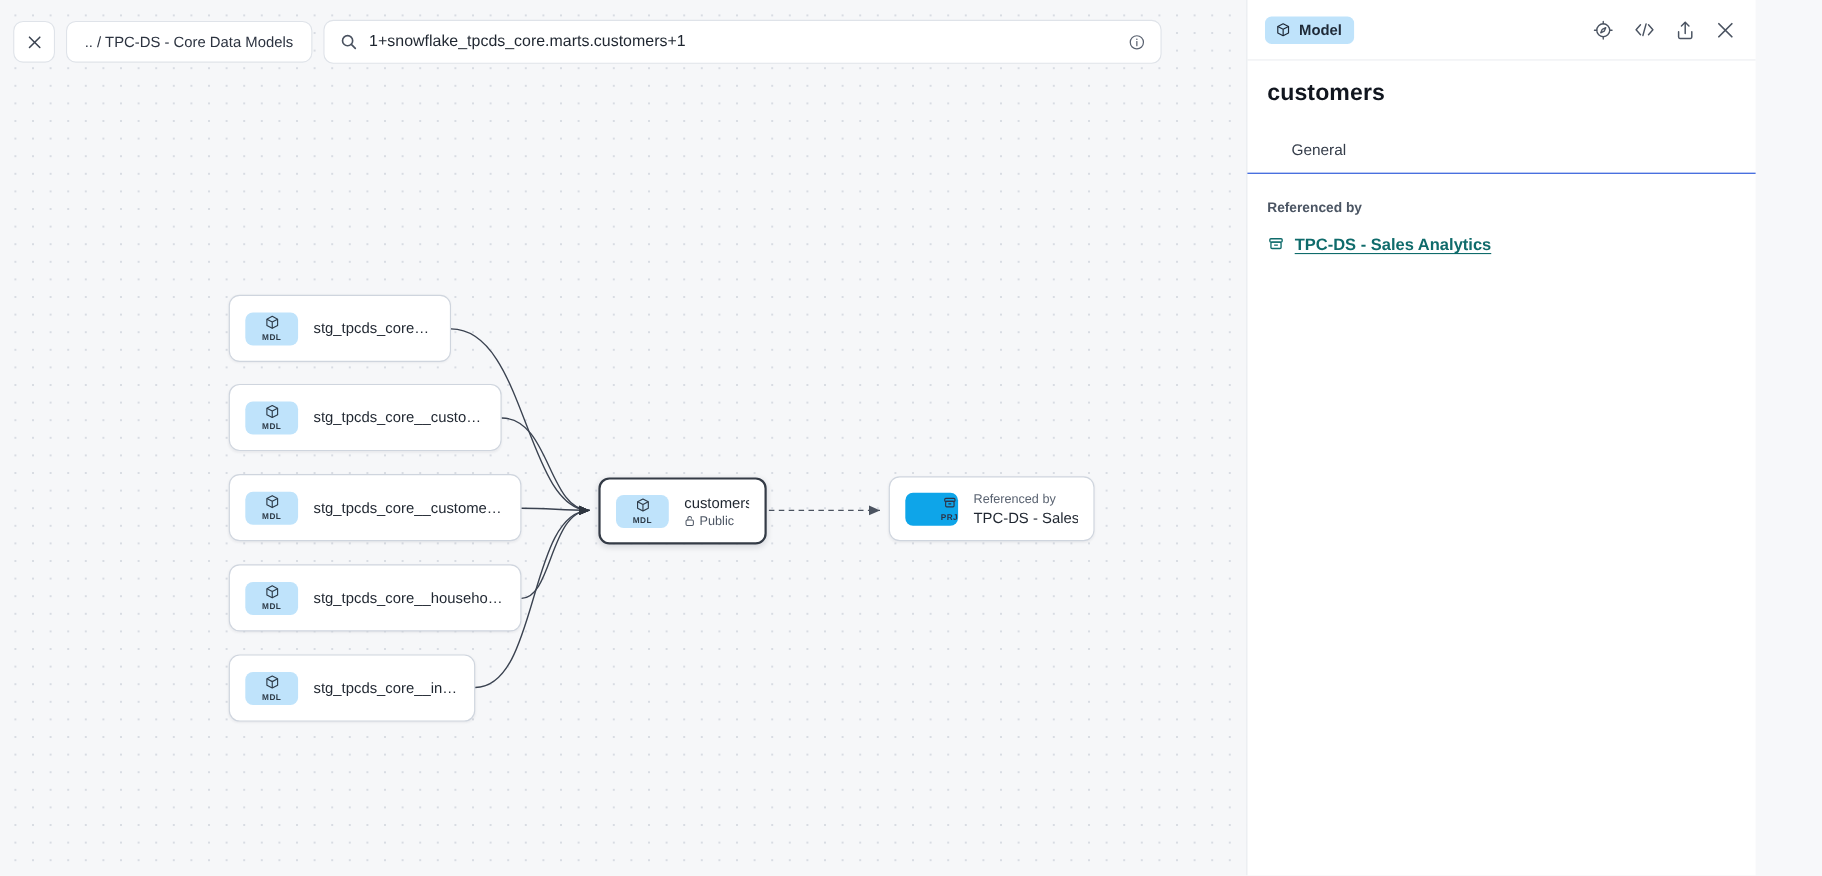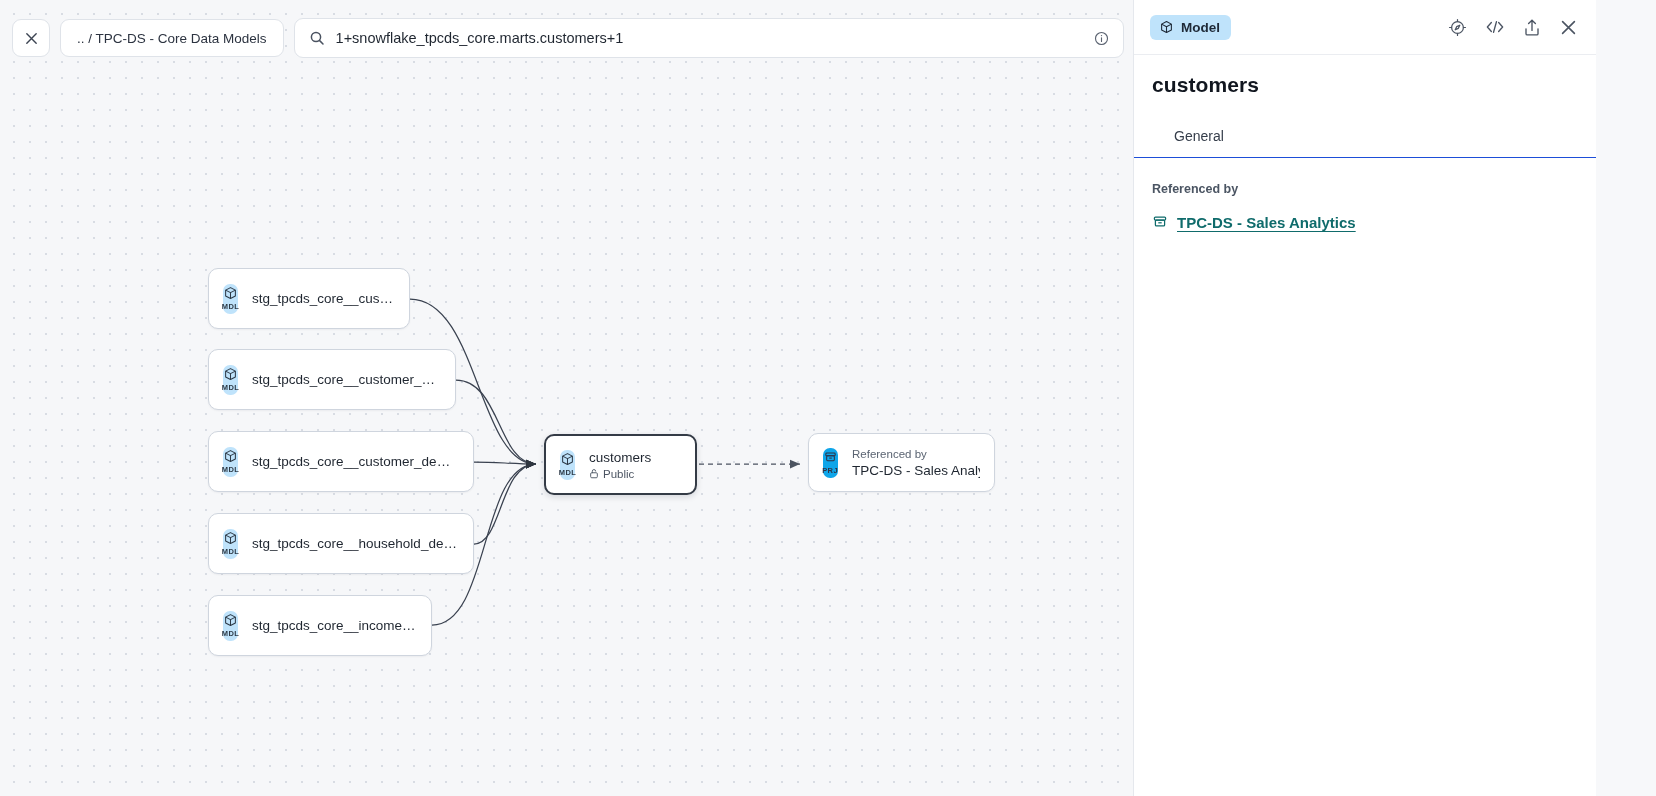--- a/index.html
+++ b/index.html
@@ -37,21 +37,21 @@
   .tb-breadcrumb {
     height: 38px; padding: 0 16px;
     background: #ffffff;
     border: 1px solid #dfe3e9;
     border-radius: 9px;
     display: flex; align-items: center;
     font-size: 13.5px; color: #2c3340; white-space: nowrap;
     cursor: pointer;
   }
   .tb-search {
-    height: 40px; width: 830px;
+    height: 40px; width: 762px;
     background: #ffffff;
     border: 1px solid #dfe3e9;
     border-radius: 9px;
     display: flex; align-items: center; gap: 11px;
     padding: 0 14px;
     cursor: text;
   }
   .tb-search .val { flex: 1; font-size: 14.5px; color: #1f2630; white-space: nowrap; overflow: hidden; }
   .icon { display: inline-flex; align-items: center; justify-content: center; flex: none; }
 
@@ -69,21 +69,21 @@
     gap: 14px;
     box-shadow: 0 1px 2px rgba(16,24,40,0.05);
     cursor: pointer;
     z-index: 2;
   }
   .node.selected {
     border: 2px solid #343b46;
     box-shadow: 0 2px 6px rgba(16,24,40,0.14);
   }
   .badge {
-    width: 15px; height: 30px;
+    width: 48px; height: 30px;
     border-radius: 7px;
     display: flex; flex-direction: column; align-items: center; justify-content: center;
     flex: none;
     line-height: 1;
   }
   .badge.mdl { background: #bfe3fb; color: #2d3a47; }
   .badge.prj { background: #0ea5e9; color: #2d3347; align-items: flex-end; }
   .badge .bt { font-size: 7.5px; font-weight: 700; letter-spacing: .4px; margin-top: 2px; }
   .node .nlabel { font-size: 13.5px; color: #1f2630; white-space: nowrap; overflow: hidden; text-overflow: ellipsis; }
   .node .ncol { display: flex; flex-direction: column; gap: 3px; overflow: hidden; }

